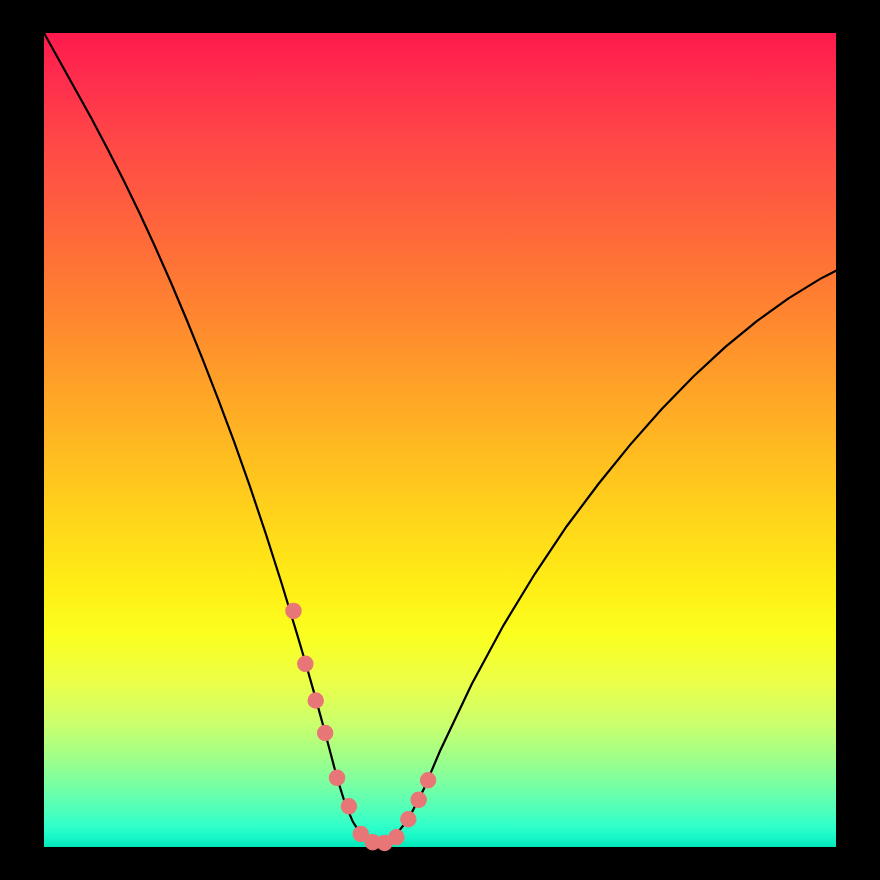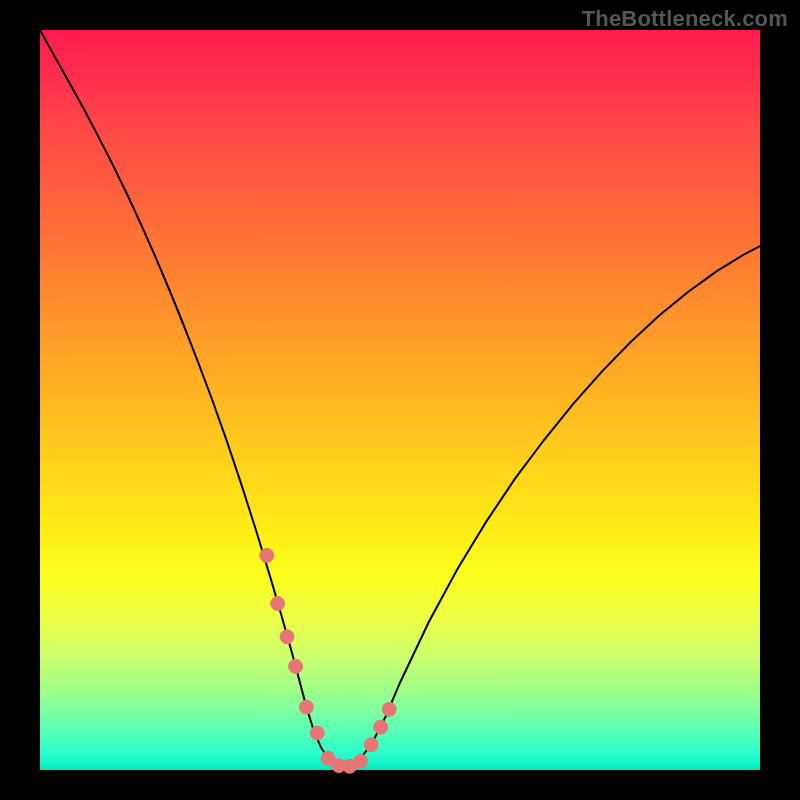--- a/index.html
+++ b/index.html
@@ -61,21 +61,20 @@
   }
   .marker {
     fill: #e97676;
     stroke: #e97676;
   }
 </style>
 </head>
 <body>
 
 <div class="frame">
-  <div class="watermark">TheBottleneck.com</div>
   <div class="plot-area">
     <svg class="curve" viewBox="0 0 720 740">
       <path class="curve-path" id="curvePath" d="M0.0 0.0 L14.4 25.9 L28.8 51.8 L43.2 77.7 L57.6 105.1 L72.0 133.2 L86.4 162.8 L100.8 193.9 L115.2 226.4 L129.6 260.5 L144.0 296.0 L158.4 333.0 L172.8 371.5 L187.2 412.2 L201.6 455.1 L216.0 500.2 L230.4 547.6 L237.6 572.0 L244.8 597.2 L252.0 623.1 L259.2 649.7 L266.4 677.1 L273.6 700.0 L280.8 717.1 L288.0 728.2 L295.2 734.8 L302.4 737.0 L309.6 736.3 L316.8 732.6 L331.2 714.8 L345.6 686.7 L360.0 652.7 L388.8 592.0 L417.6 538.7 L446.4 491.4 L475.2 448.4 L504.0 410.0 L532.8 374.4 L561.6 341.9 L590.4 312.3 L619.2 285.6 L648.0 262.0 L676.8 241.2 L705.6 223.5 L720.0 216.1"></path>
       <g id="markerGroup">
           <circle cx="226.8" cy="525.4" r="7" class="marker"></circle>
           <circle cx="237.6" cy="573.5" r="7" class="marker"></circle>
           <circle cx="247.0" cy="606.8" r="7" class="marker"></circle>
           <circle cx="255.6" cy="636.4" r="7" class="marker"></circle>
           <circle cx="266.4" cy="677.1" r="7" class="marker"></circle>
           <circle cx="277.2" cy="703.0" r="7" class="marker"></circle>

